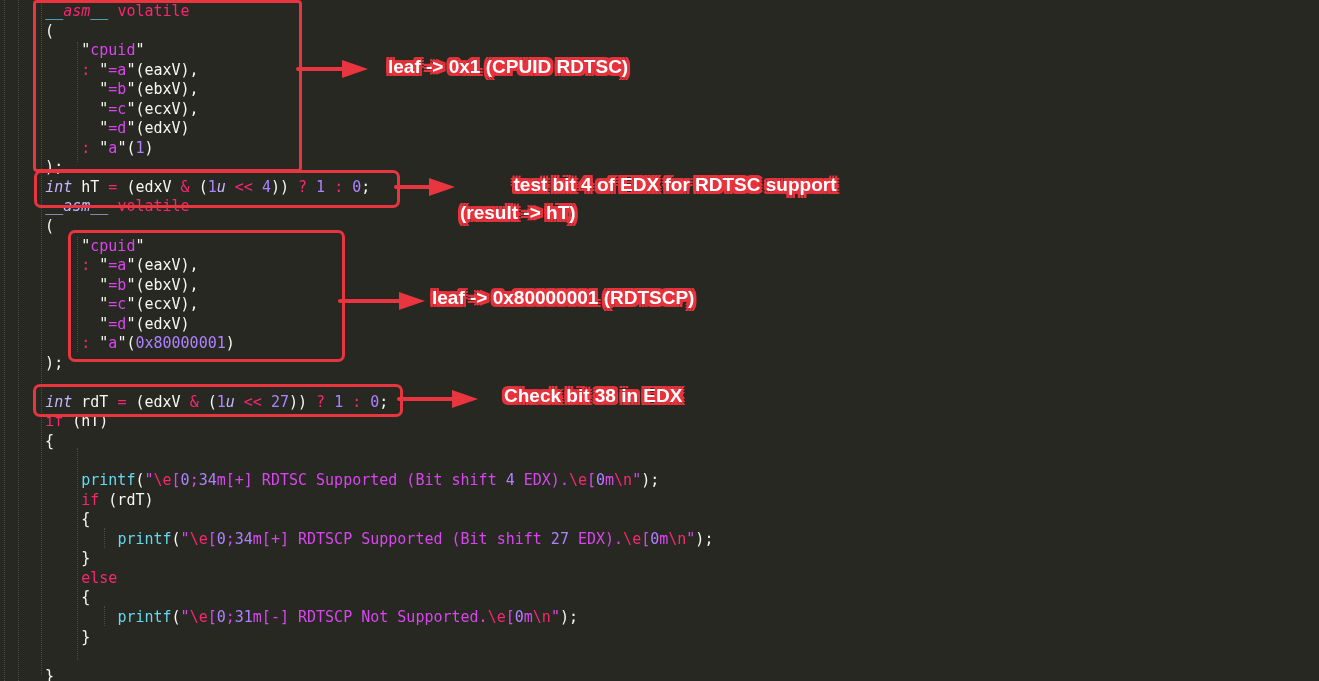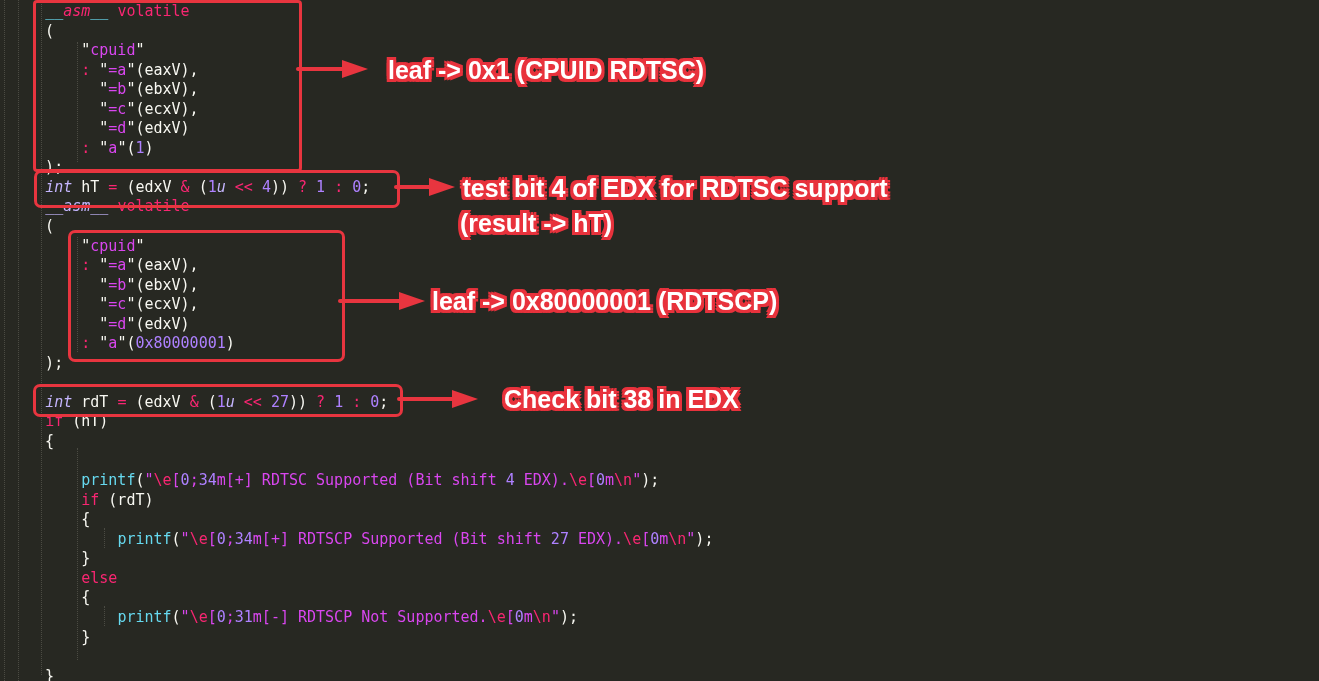--- a/index.html
+++ b/index.html
@@ -31,21 +31,21 @@
   .tn{color:#ae81ff}
 
   
   .rbox{position:absolute;border:3px solid var(--red);border-radius:7px;pointer-events:none;}
   .ashaft{position:absolute;height:4px;background:var(--red);border-radius:2px;}
   .ahead{position:absolute;width:0;height:0;border-top:9px solid transparent;border-bottom:9px solid transparent;border-left:26px solid var(--red);}
 
   .alabel{
     position:absolute;
     font-family:"Liberation Sans",sans-serif;
-    font-weight:bold;font-size:25px;color:#ffffff;white-space:nowrap;
+    font-weight:bold;font-size:19px;color:#ffffff;white-space:nowrap;
     text-shadow:
       -3px -3px 0 #e8323c, 3px -3px 0 #e8323c,
       -3px  3px 0 #e8323c, 3px  3px 0 #e8323c,
       -3px  0   0 #e8323c, 3px  0   0 #e8323c,
        0   -3px 0 #e8323c, 0    3px 0 #e8323c;
   }
   .alabel .sub{text-align:left;margin-top:6px;}
 </style>
 </head>
 <body>

